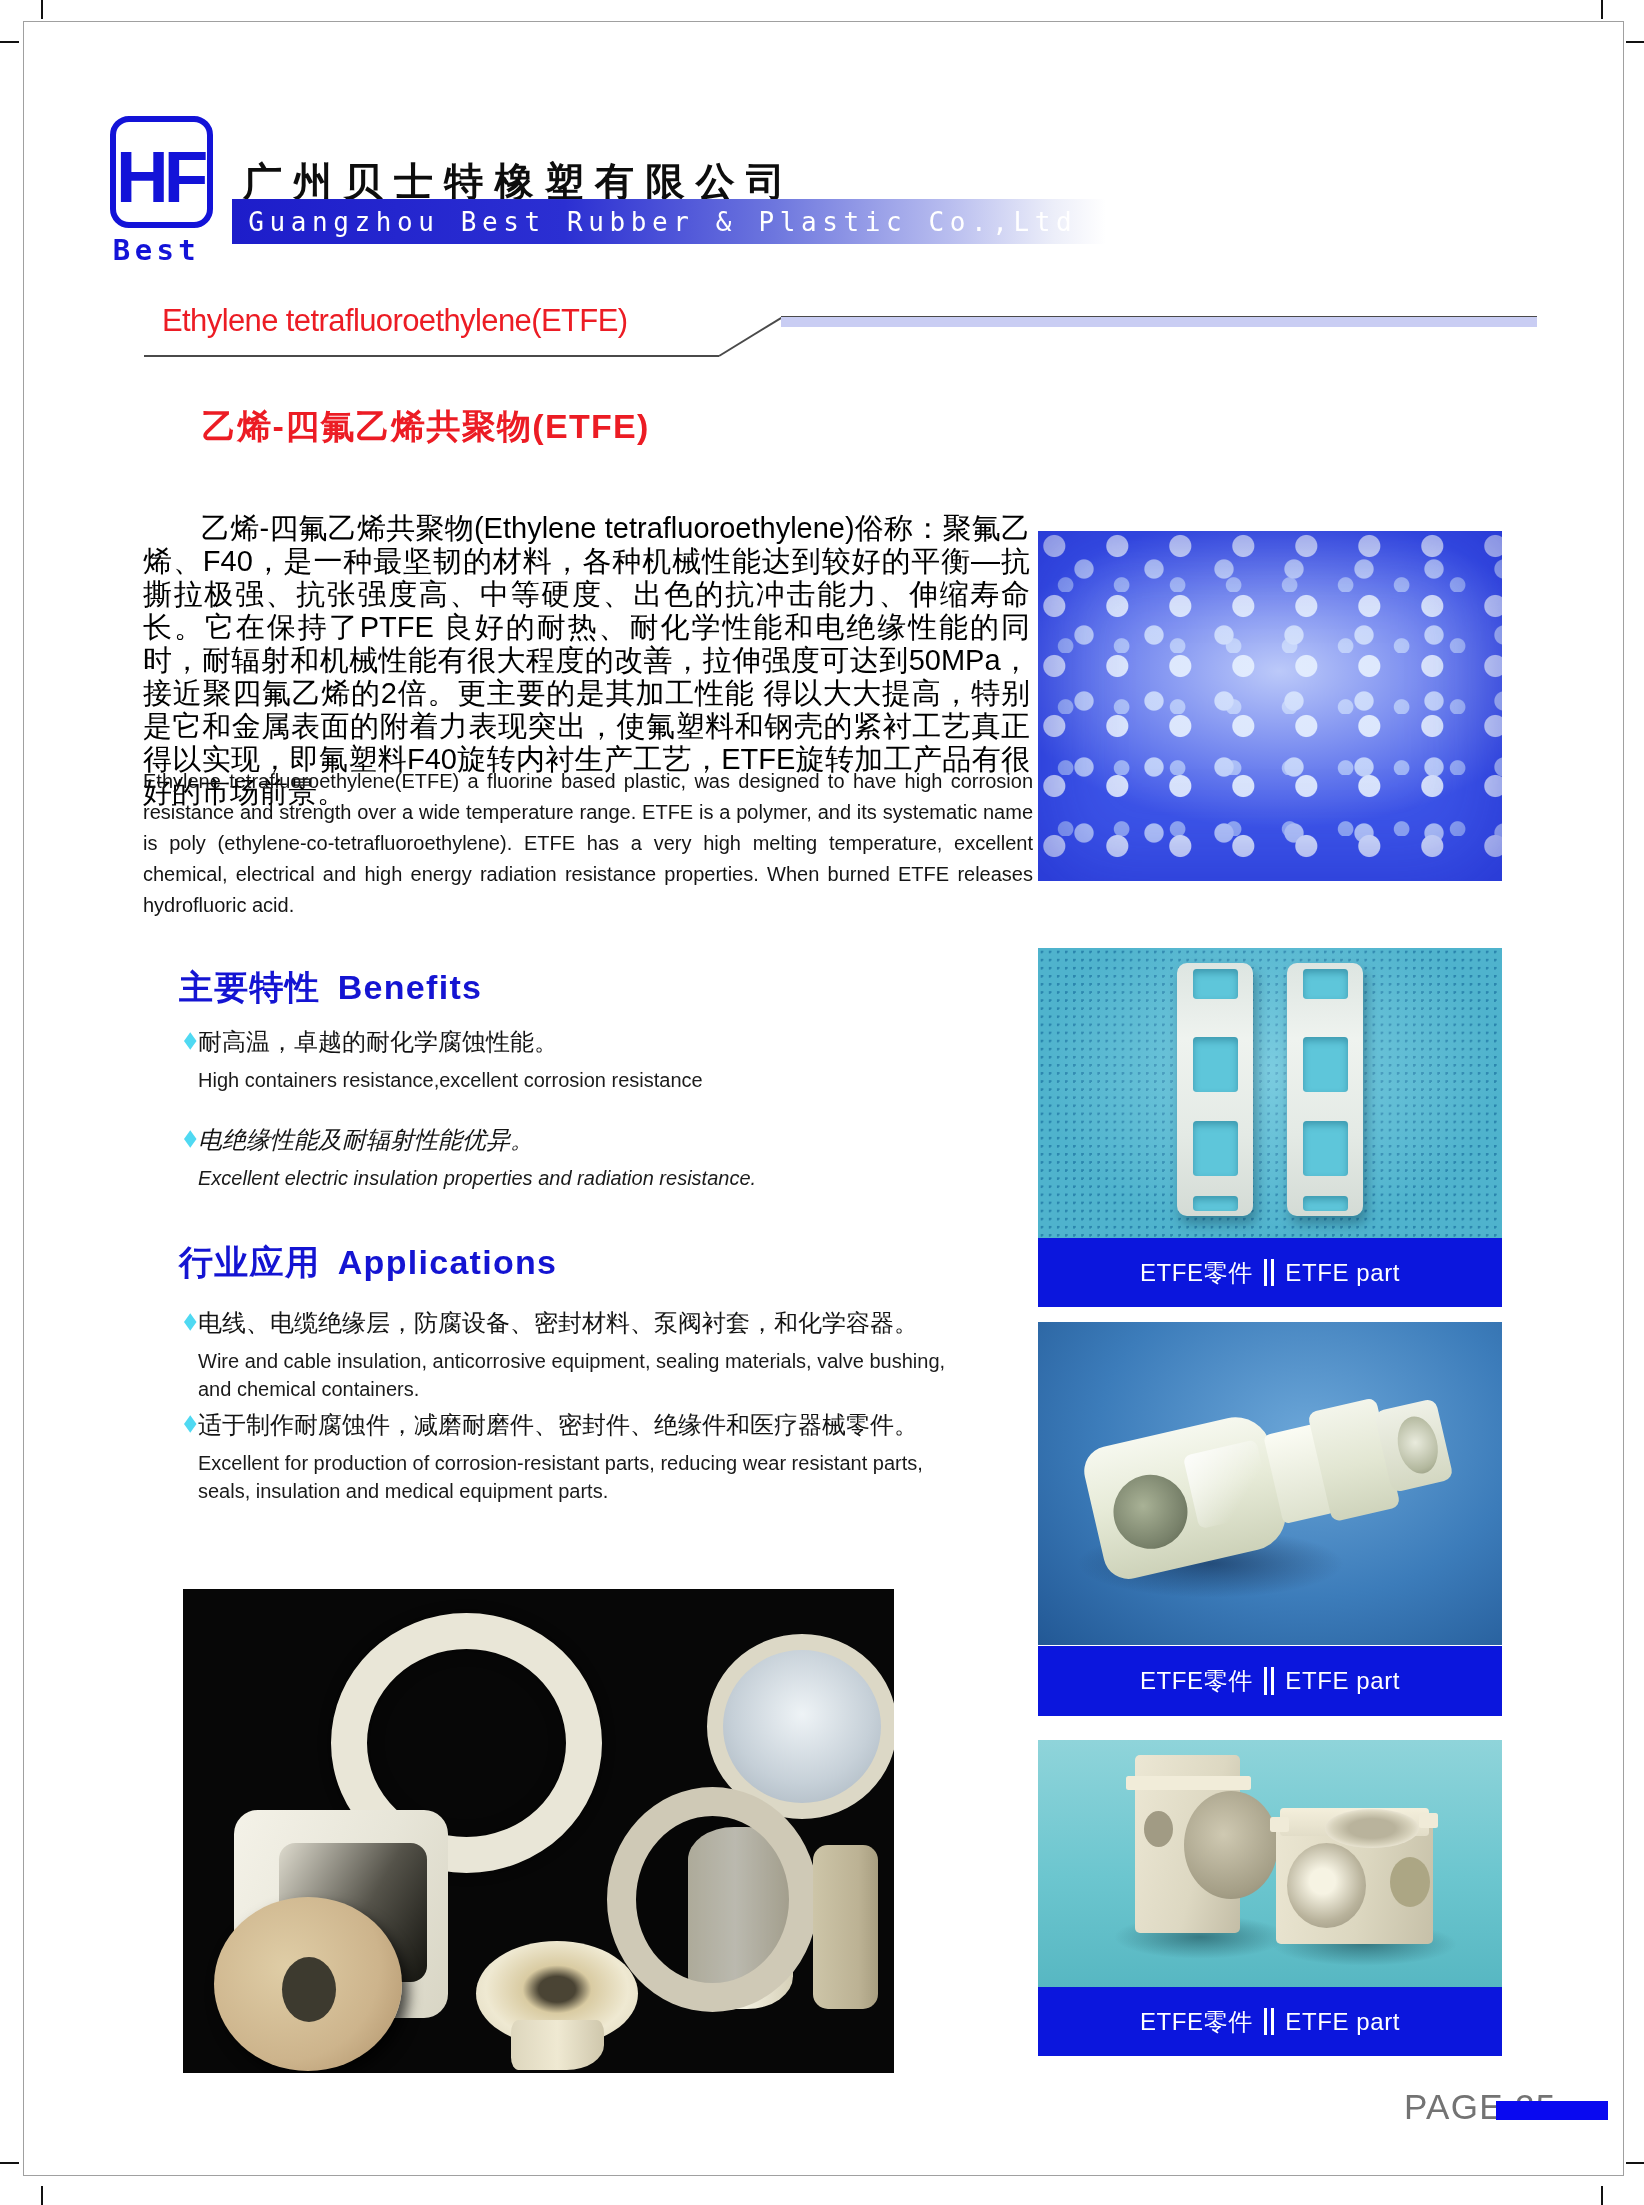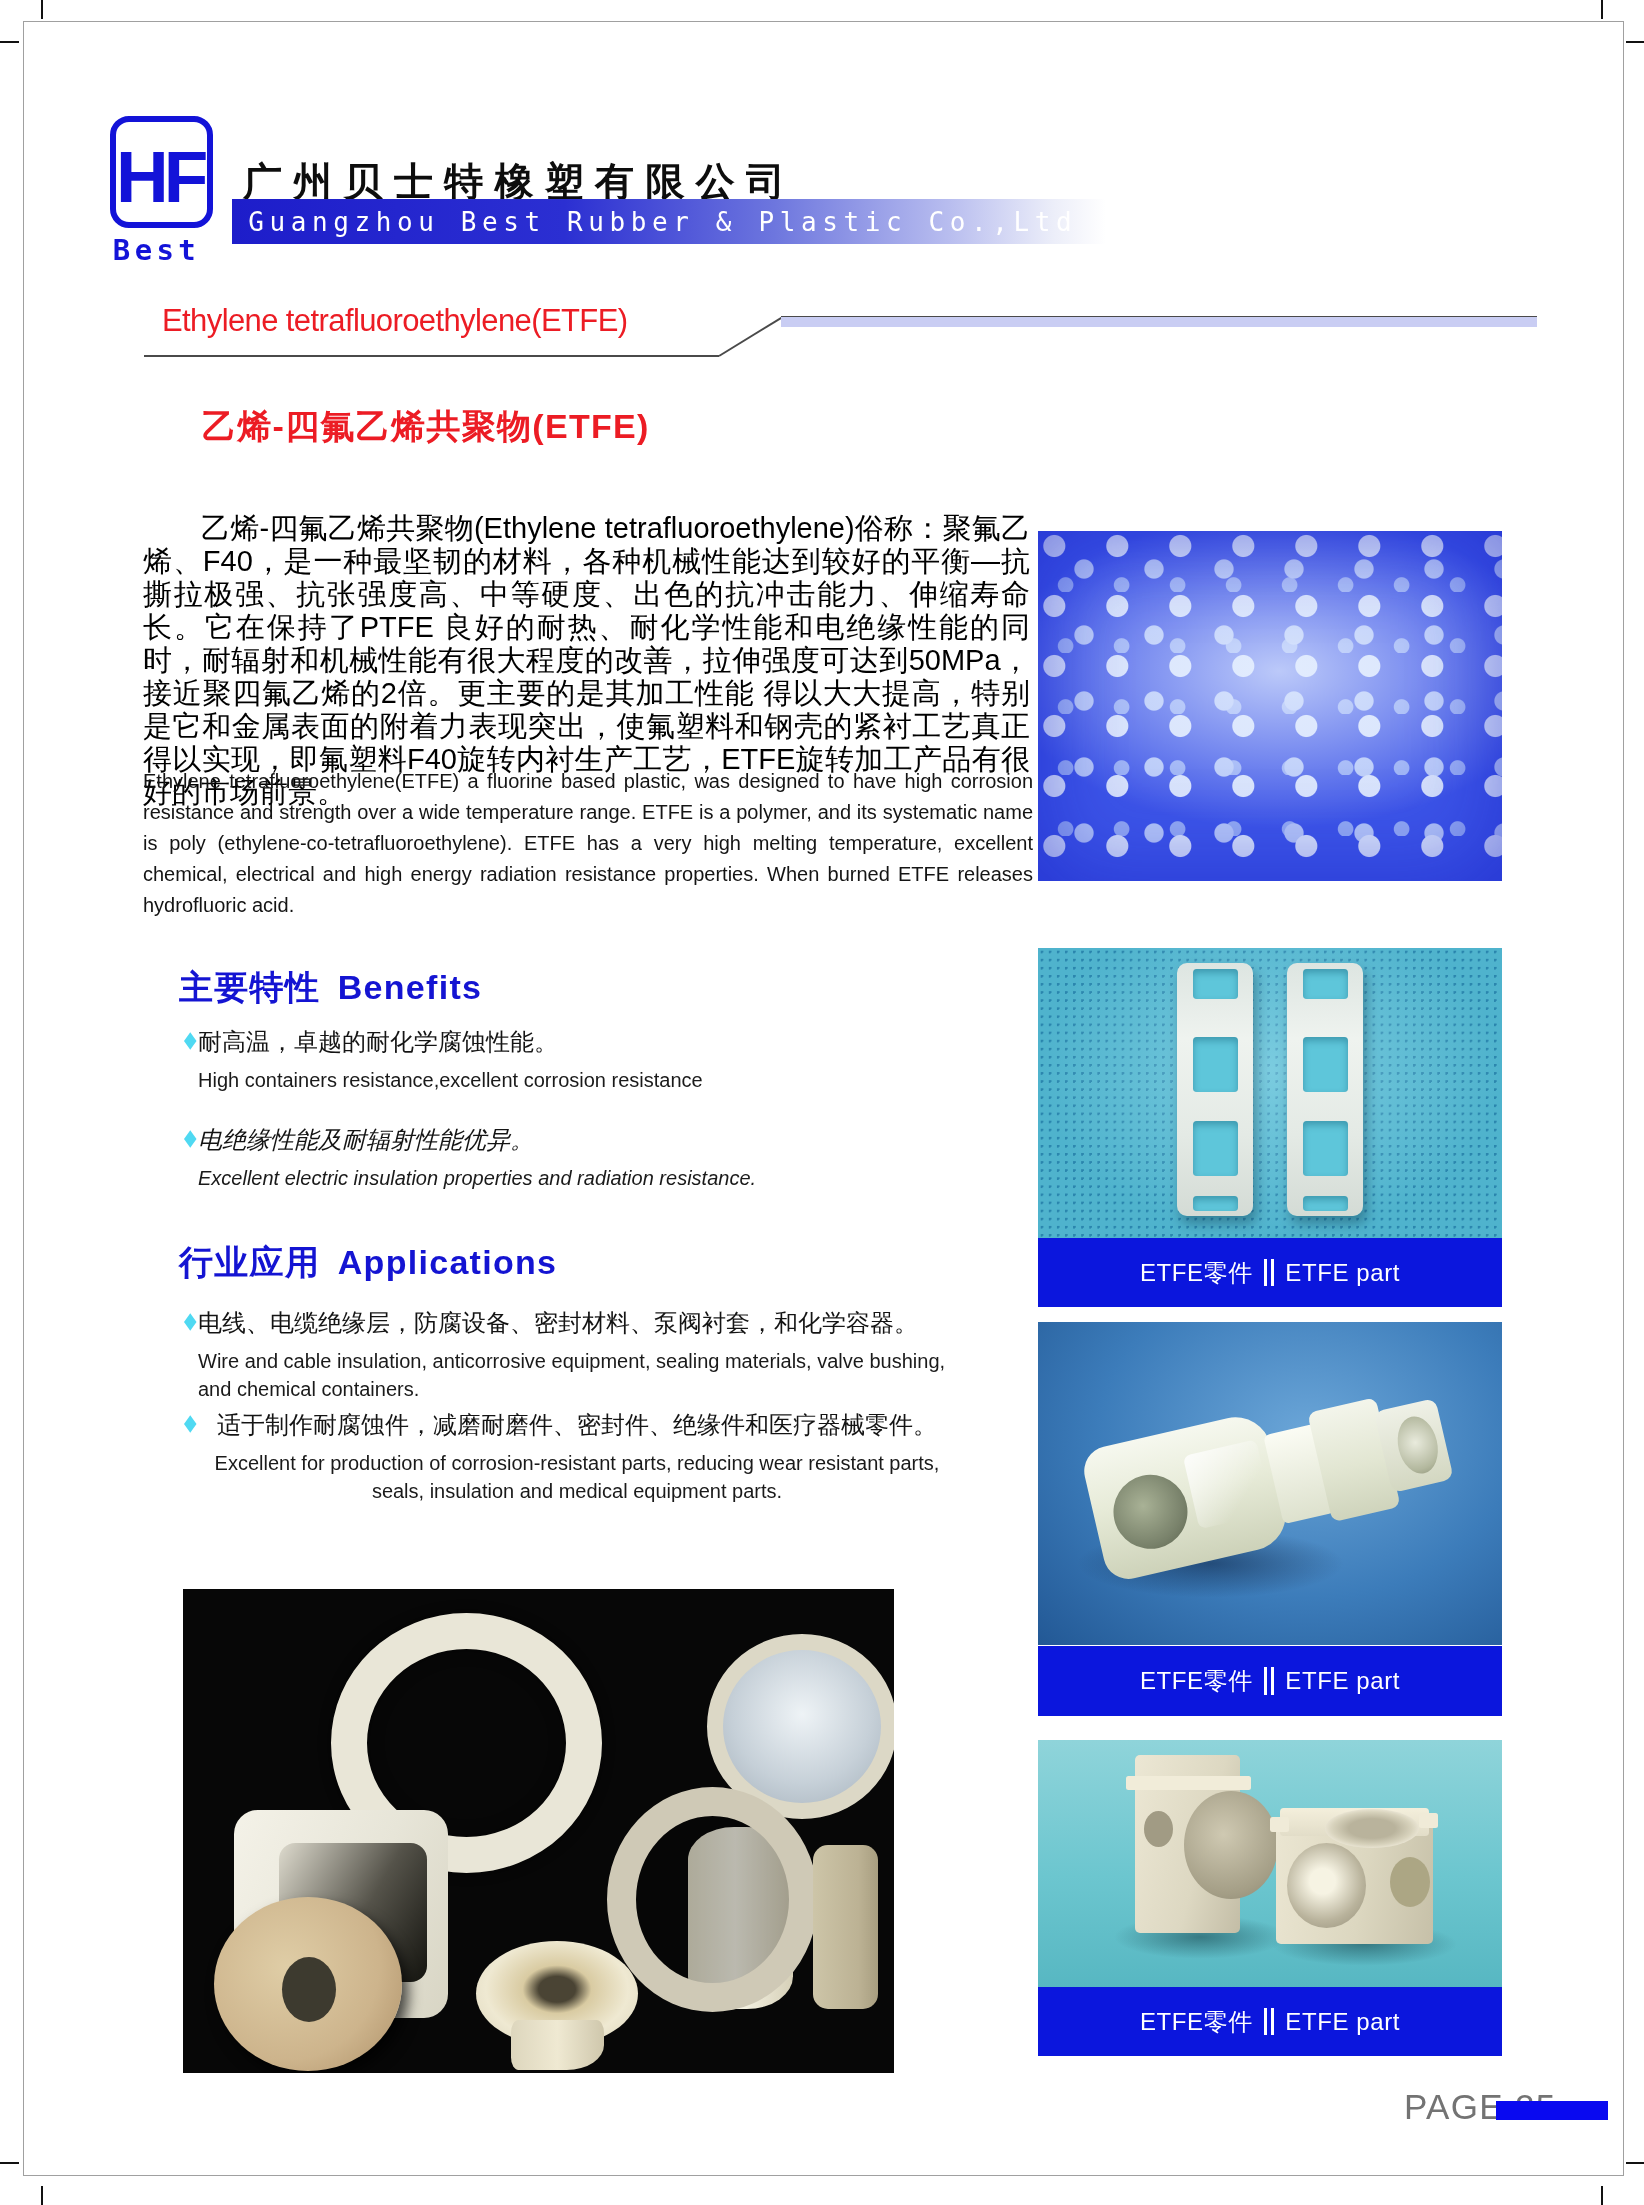--- a/index.html
+++ b/index.html
@@ -228,21 +228,21 @@
   <div class="subhead" style="top:1240px;">
     <span>行业应用</span><span class="sep"></span><span>Applications</span>
   </div>
   <div class="bullet" style="top:1307px;">
     <span class="diamond"></span>
     <div class="bullet-txt">
       <div class="bullet-cn">电线、电缆绝缘层，防腐设备、密封材料、泵阀衬套，和化学容器。</div>
       <div class="bullet-en">Wire and cable insulation, anticorrosive equipment, sealing materials, valve bushing, and chemical containers.</div>
     </div>
   </div>
-  <div class="bullet" style="top:1409px;text-align:center;">
+  <div class="bullet" style="top:1409px;">
     <span class="diamond"></span>
     <div class="bullet-txt">
       <div class="bullet-cn">适于制作耐腐蚀件，减磨耐磨件、密封件、绝缘件和医疗器械零件。</div>
       <div class="bullet-en">Excellent for production of corrosion-resistant parts, reducing wear resistant parts, seals, insulation and medical equipment parts.</div>
     </div>
   </div>
 
   <div class="fig img-pellets"></div>
 
   <div class="fig img-clamps">

